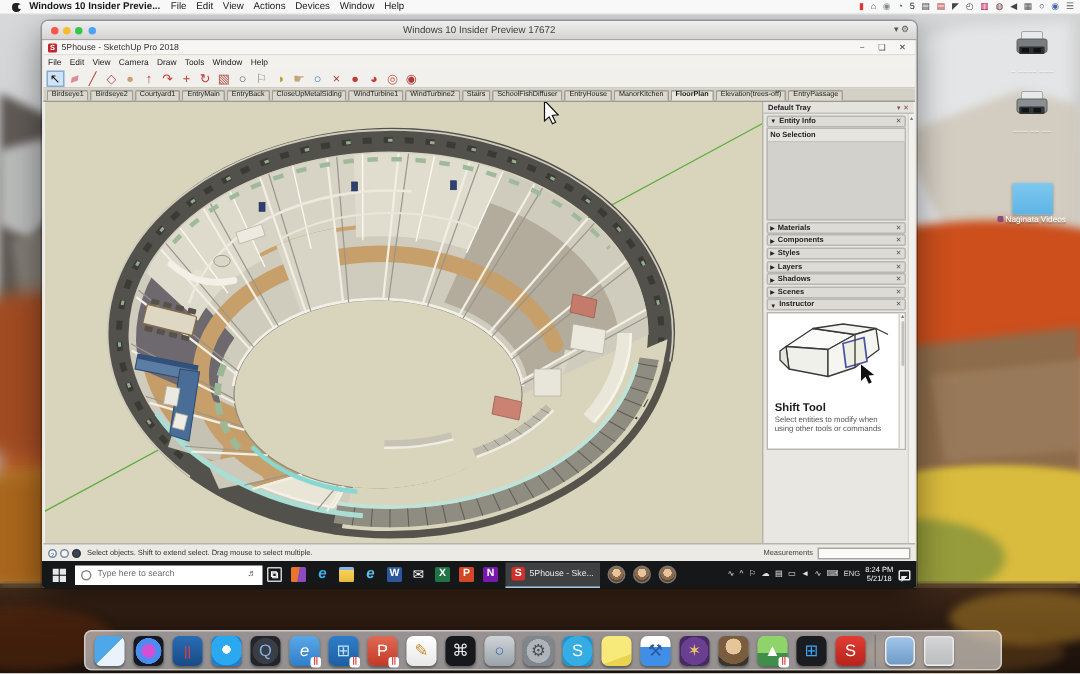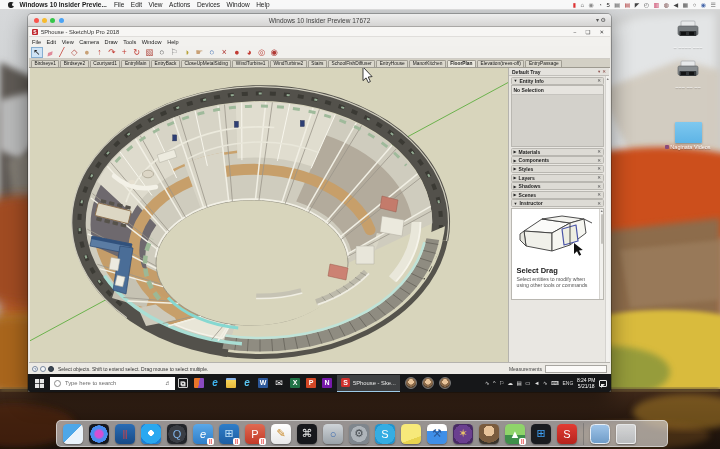--- a/index.html
+++ b/index.html
@@ -634,21 +634,21 @@
             <polygon points="24,8 52,12 66,8 44,5" fill="#f4f4f0"></polygon>
             <polygon points="6,20 34,22 34,40 8,35" fill="#f0f0ea"></polygon>
             <polygon points="6,20 8,35 2,29 2,23" fill="#e6e6df"></polygon>
             <polygon points="34,22 52,12 66,8 68,22 52,34 34,40" fill="#f6f6f1"></polygon>
             <polygon points="44,18 58,14 60,30 46,34" fill="#eeeee2" stroke="#4a54a8" stroke-width="1.2"></polygon>
             <polyline points="52,12 52,34"></polyline>
             <polyline points="66,8 74,12"></polyline>
           </g>
           <polygon points="56,32 56,43 59,40.2 61.2,44.8 63.2,43.8 61,39.4 64.8,39" fill="#111"></polygon>
         </svg>
-        <h3>Select Drag</h3>
+        <h3>Shift Tool</h3>
         <p>Select entities to modify when using other tools or commands</p>
         <div class="vscroll" style="bottom:auto;height:92px">
           <span class="sarr" style="top:0">▲</span>
           <div class="thumb" style="top:5px;height:30px"></div>
         </div>
       </div>
       <div class="vscroll" style="top:8px;bottom:0">
         <span class="sarr" style="top:1px">▲</span>
       </div>
     </div>

